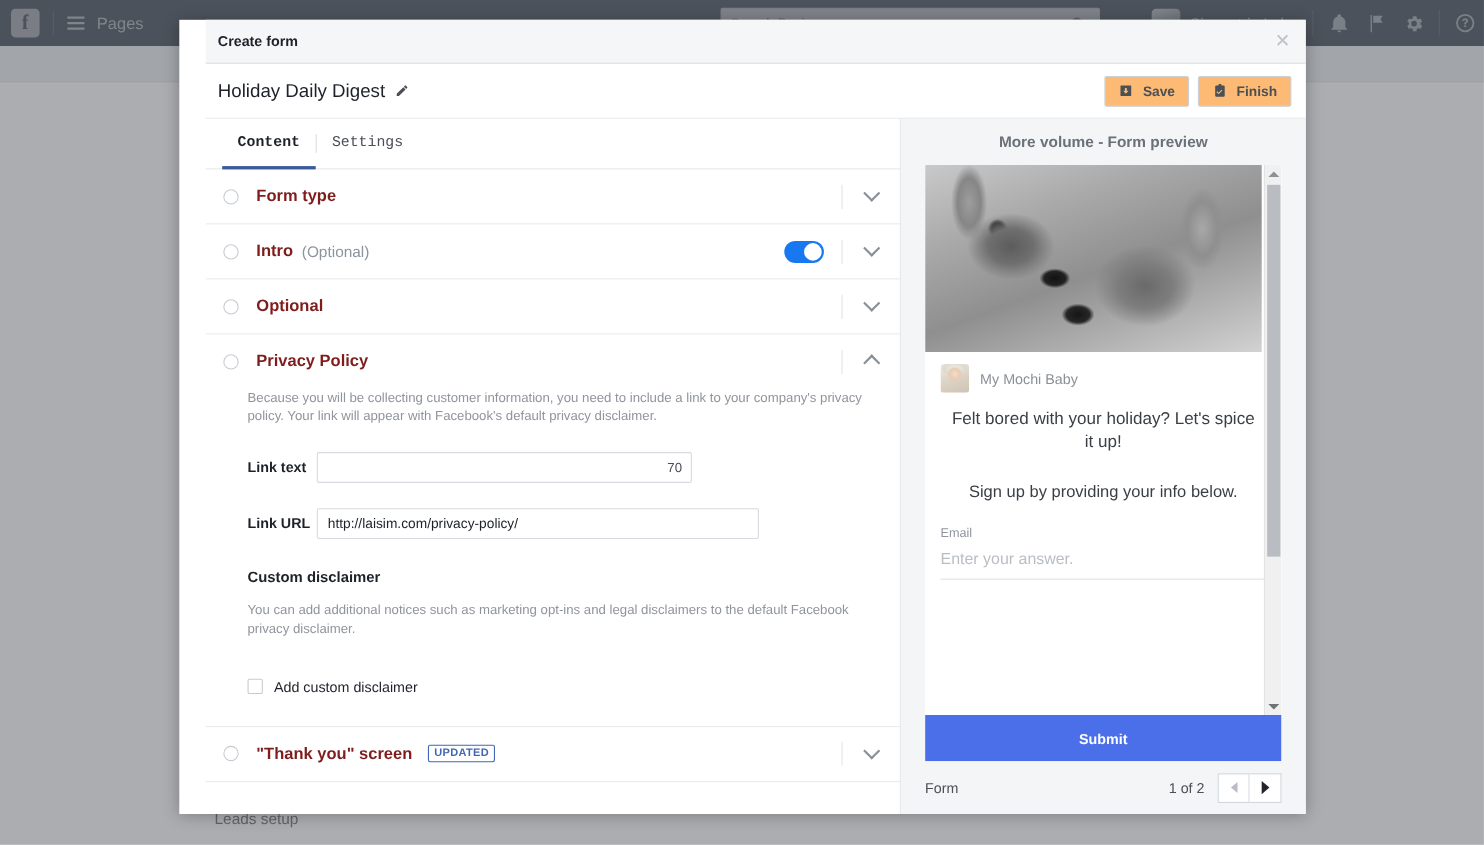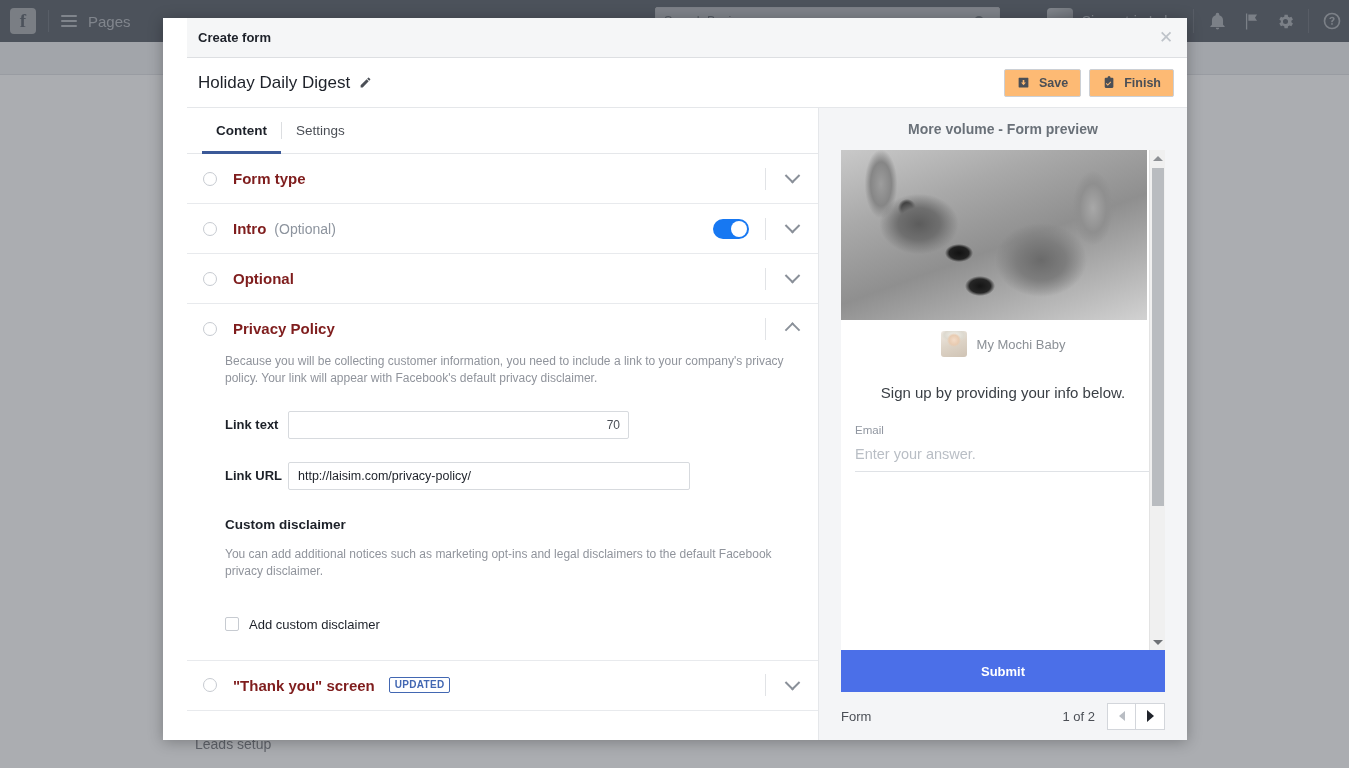--- a/index.html
+++ b/index.html
@@ -116,21 +116,21 @@
 
   #modal-main { display: flex; flex: 1 1 auto; min-height: 0; }
 
   
   #left-col {
     width: 655px; border-right: 1px solid #e5e7ea;
     display: flex; flex-direction: column; background: #fff;
   }
   #tabs {
     height: 46px; display: flex; align-items: stretch;
-    border-bottom: 1px solid #e5e7ea; padding-left: 15px;
+    border-bottom: 1px solid #e5e7ea; padding-left: 15px; font-family: Liberation Mono, monospace;
   }
   .tab {
     display: flex; align-items: center; padding: 0 14px; font-size: 13.5px;
     color: #4b4f56; position: relative; cursor: pointer;
   }
   .tab.active { color: #1d2129; font-weight: bold; }
   .tab.active::after {
     content: ""; position: absolute; left: 0; right: 0; bottom: -1px;
     height: 3px; background: #3b5998;
   }
@@ -216,21 +216,21 @@
       radial-gradient(ellipse 62px 50px at 200px 110px, #6a6a6a 0%, #7d7d7d 40%, rgba(150,150,150,0) 74%),
       radial-gradient(circle 9px at 66px 58px, #1a1a1a 0%, #1a1a1a 60%, rgba(60,60,60,0) 100%),
       radial-gradient(circle 10px at 190px 112px, #202020 0%, #202020 60%, rgba(60,60,60,0) 100%),
       radial-gradient(ellipse 14px 9px at 118px 103px, #121212 0%, #222 70%, rgba(80,80,80,0) 100%),
       radial-gradient(ellipse 15px 10px at 139px 136px, #151515 0%, #262626 70%, rgba(80,80,80,0) 100%),
       radial-gradient(ellipse 24px 44px at 252px 58px, #a8a8a8 0%, #8f8f8f 55%, rgba(160,160,160,0) 85%),
       radial-gradient(ellipse 19px 40px at 40px 34px, #9d9d9d 0%, #868686 55%, rgba(160,160,160,0) 86%),
       linear-gradient(160deg, #c9c9c9 0%, #a9a9a9 28%, #8f8f8f 55%, #b4b4b4 80%, #d2d2d2 100%);
   }
   .pv-body { padding: 11px 14px 0 14px; }
-  .pv-brand { display: flex; align-items: center; justify-content: center; gap: 10px; }
+  .pv-brand { display: flex; align-items: center; justify-content: flex-start; gap: 10px; }
   .pv-avatar {
     width: 26px; height: 26px; border-radius: 3px;
     background:
       radial-gradient(circle 7px at 13px 9px, #f3dcc8 0%, #e8cbb1 70%, rgba(230,200,175,0) 100%),
       radial-gradient(ellipse 13px 7px at 13px 4px, #f0efe9 0%, #ddd9cf 75%, rgba(220,215,205,0) 100%),
       linear-gradient(160deg,#efe9e2 0%, #ddd3c6 50%, #cfc3b4 100%);
   }
   .pv-brandname { font-size: 13px; color: #8b9096; }
   .pv-headline {
     margin-top: 14px; font-size: 15.5px; color: #3a3f45; text-align: center;
@@ -487,20 +487,21 @@
       <div id="preview-title">More volume - Form preview</div>
 
       <div id="preview-frame">
         <div id="preview-scrollarea">
           <div id="hero-img"></div>
           <div class="pv-body">
             <div class="pv-brand">
               <div class="pv-avatar"></div>
               <div class="pv-brandname">My Mochi Baby</div>
             </div>
+            <div class="pv-headline">Felt bored with your holiday? Let's spice it up!</div>
             <div class="pv-sub">Sign up by providing your info below.</div>
             <div class="pv-fieldlabel">Email</div>
             <div class="pv-answer">Enter your answer.</div>
           </div>
 
           <div id="pv-scroll">
             <div class="arrow-up">
                 <div class="tri-up"></div>
               </div>
             <div id="pv-thumb"></div>

